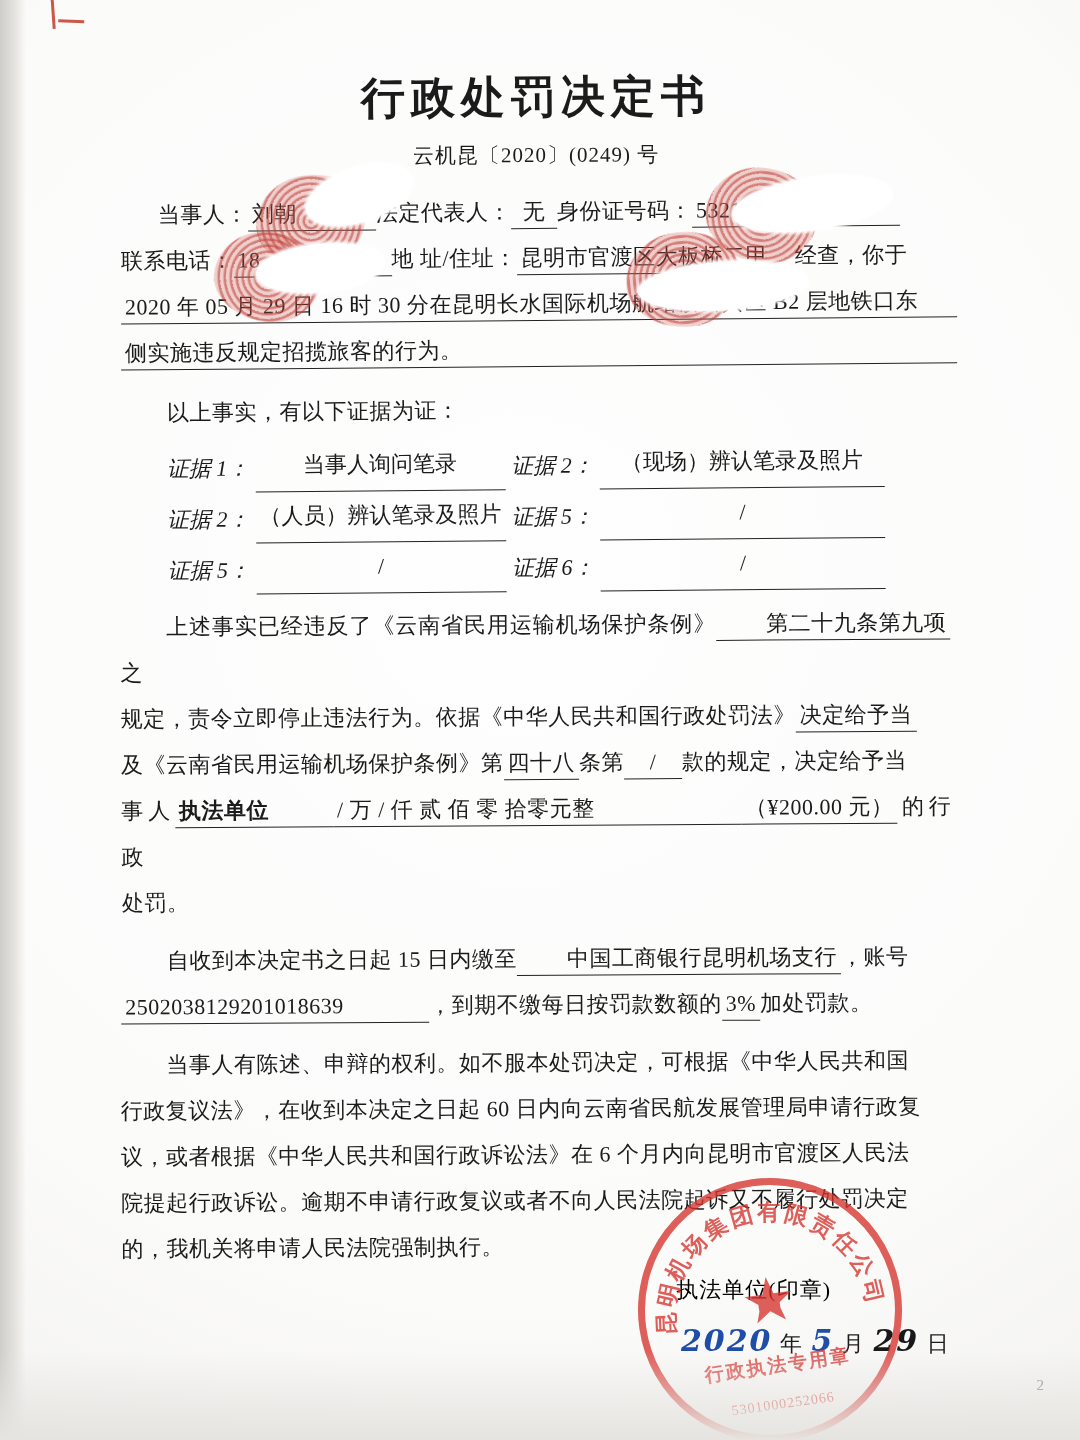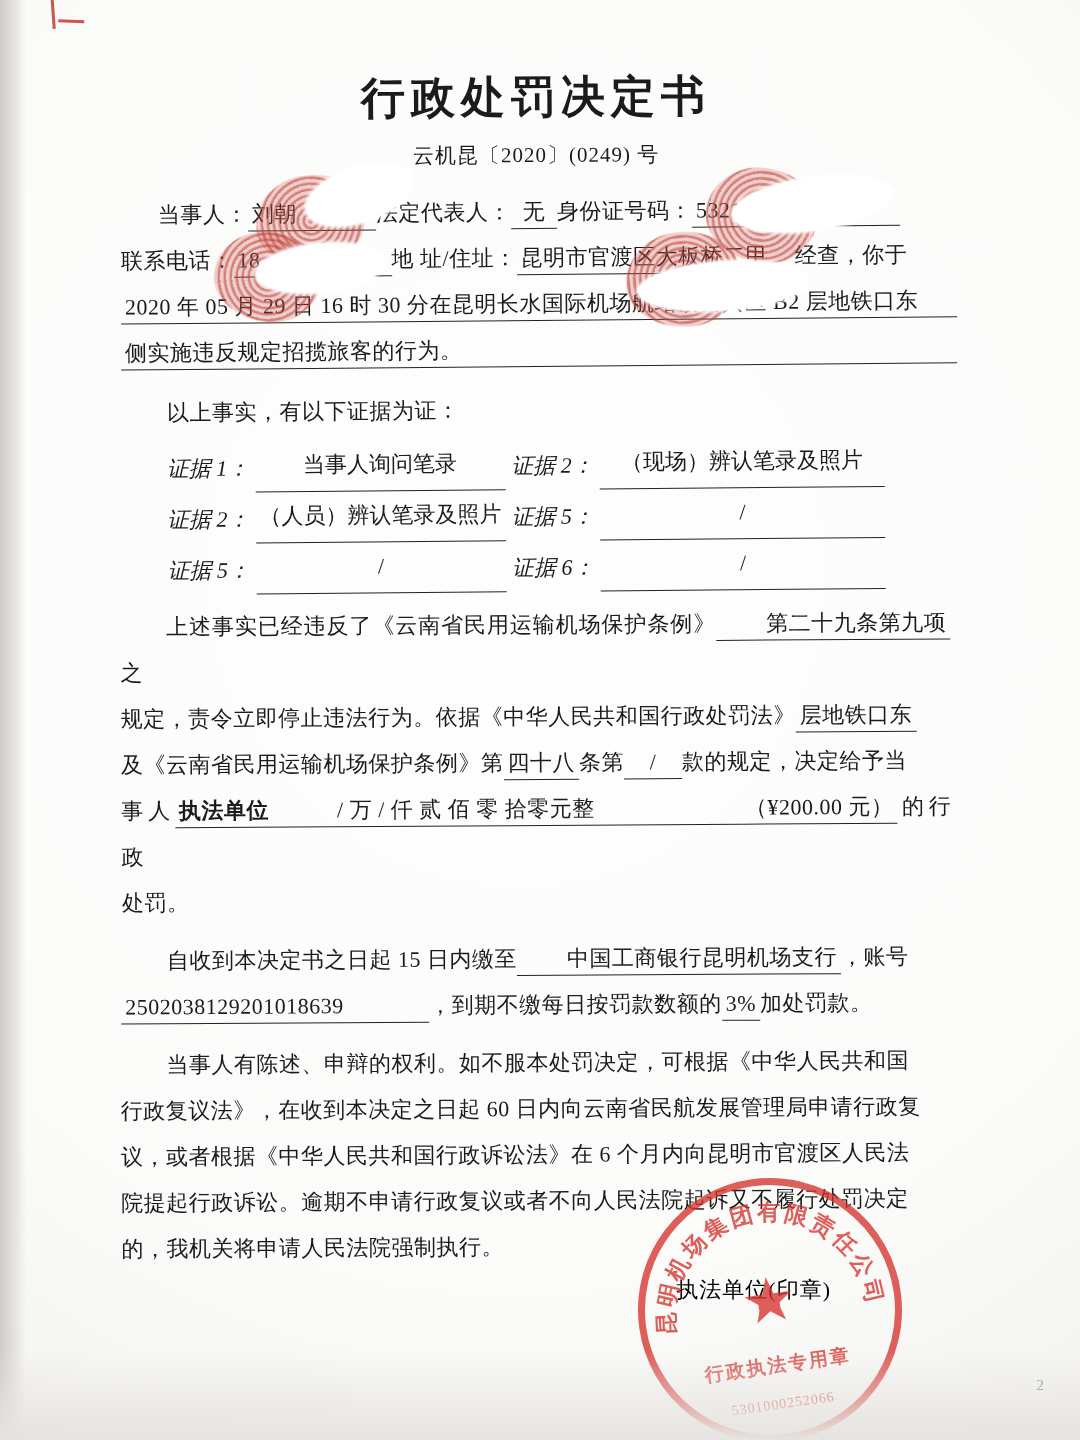--- a/index.html
+++ b/index.html
@@ -321,21 +321,21 @@
           <span class="ev-label">证据 6：</span>
           <span class="ev-fill b">/</span>
         </div>
       </div>
 
       <div class="para-block tilt2">
         <p class="body indent">
           <span>上述事实已经违反了《云南省民用运输机场保护条例》</span><span class="u">第二十九条第九项</span><span>之</span>
         </p>
         <p class="body">
-          <span>规定，责令立即停止违法行为。依据《中华人民共和国行政处罚法》</span><span class="u">层地铁口东</span>
+          <span>规定，责令立即停止违法行为。依据《中华人民共和国行政处罚法》</span><span class="u">决定给予当</span>
         </p>
         <p class="body">
           <span>及《云南省民用运输机场保护条例》第</span><span class="u">四十八</span><span>条第</span><span class="u" style="min-width:50px">/</span><span>款的规定，决定给予当</span>
         </p>
         <p class="body">
           <span>事人</span><span class="u bold left" style="min-width:150px">执法单位</span><span class="u left" style="min-width:400px">/ 万 / 仟 贰 佰 零 拾零元整</span><span class="u">（¥200.00 元）</span><span>的行政</span>
         </p>
         <p class="body">处罚。</p>
       </div>
 
@@ -353,20 +353,28 @@
         <p class="body">行政复议法》，在收到本决定之日起 60 日内向云南省民航发展管理局申请行政复</p>
         <p class="body">议，或者根据《中华人民共和国行政诉讼法》在 6 个月内向昆明市官渡区人民法</p>
         <p class="body">院提起行政诉讼。逾期不申请行政复议或者不向人民法院起诉又不履行处罚决定</p>
         <p class="body">的，我机关将申请人民法院强制执行。</p>
       </div>
 
     </div>
 
     <div class="sign-area">
       <div class="sign-label">执法单位(印章)</div>
+      <div class="date-line">
+        <span class="hand">2020</span>
+        <span>年</span>
+        <span class="hand">5</span>
+        <span>月</span>
+        <span class="hand black">29</span>
+        <span>日</span>
+      </div>
     </div>
 
     <div class="seal">
       <svg class="arc" viewBox="0 0 250 250">
         <defs>
           <path id="arcpath" d="M 28,132 A 97,97 0 1 1 222,132"></path>
         </defs>
         <text>
           <textPath href="#arcpath" startOffset="50%" text-anchor="middle" id="sealArcText">昆明机场集团有限责任公司</textPath>
         </text>

